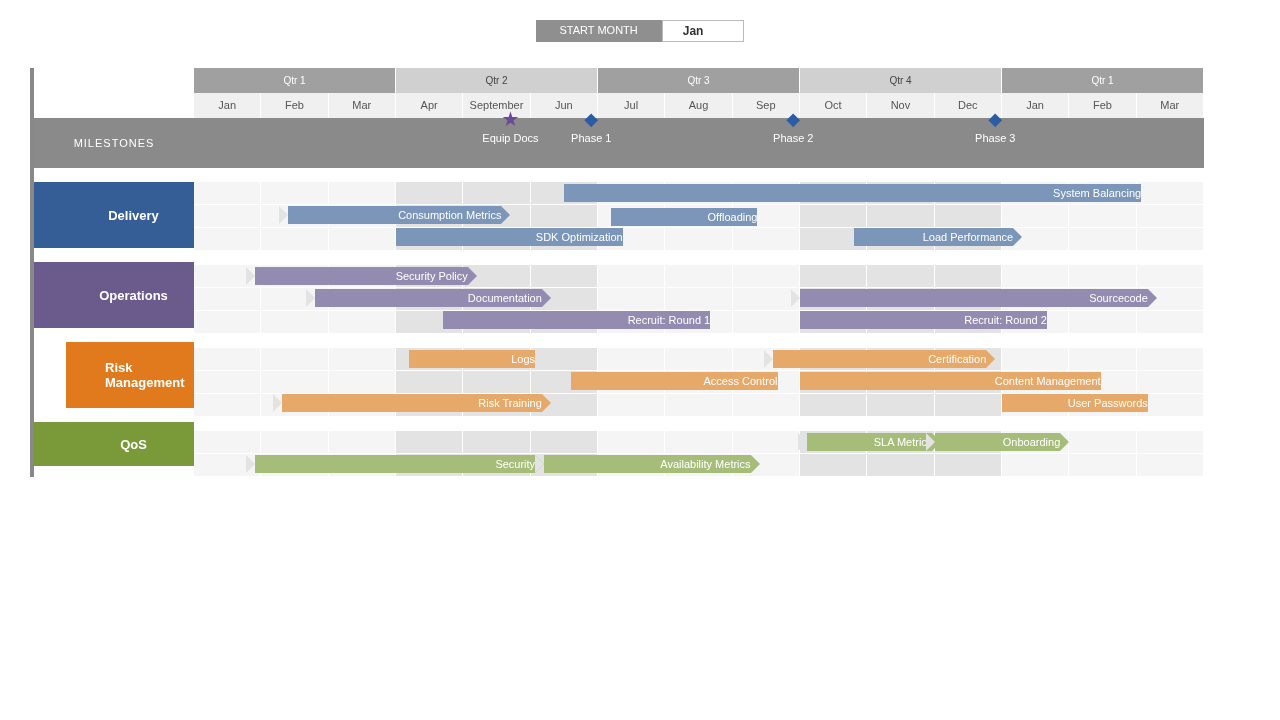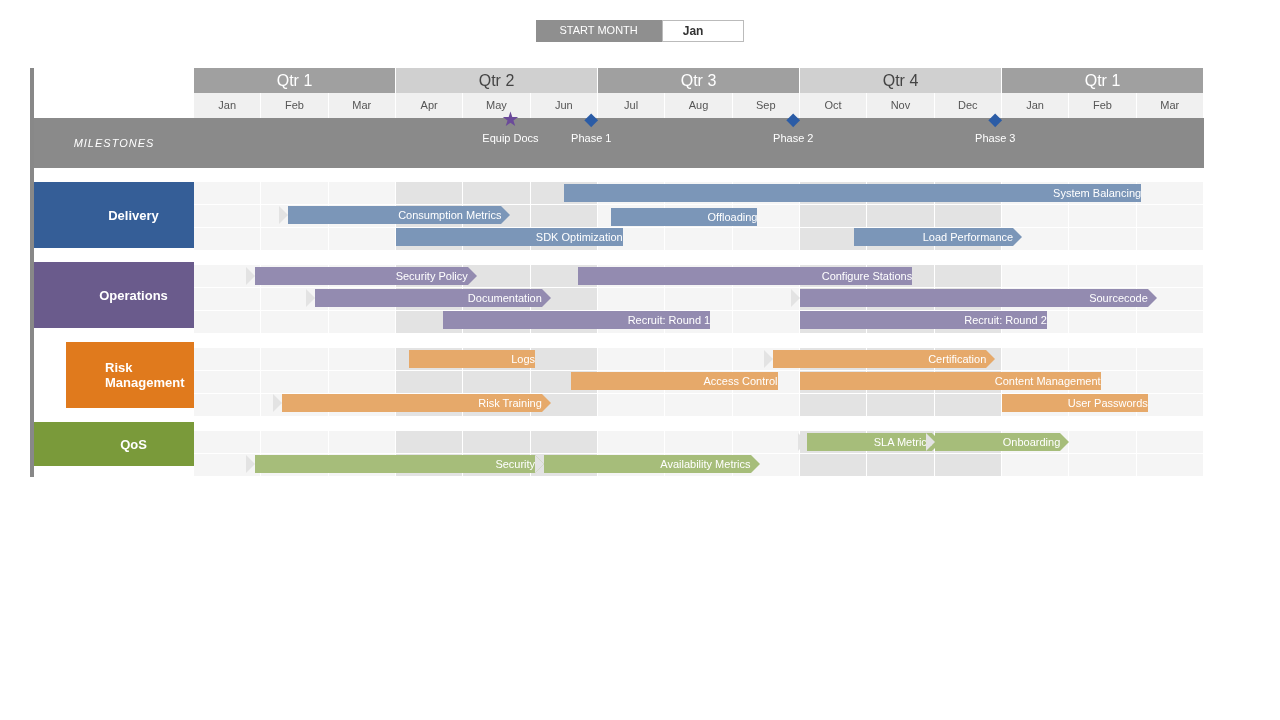--- a/index.html
+++ b/index.html
@@ -55,21 +55,21 @@
   .qtr-row, .mon-row {
     display: flex;
     height: 25px;
     line-height: 25px;
   }
   .qtr {
     flex: 1 1 0;
     text-align: center;
     color: #555;
     border-right: 1px solid #fff;
-    font-size: 16px;
+    font-size: 10px;
   }
   .qtr:nth-child(odd) { background: #a0a0a0; color:#fff;}
   .qtr:nth-child(even){ background: #d0d0d0; color:#444;}
   .mon {
     flex: 1 1 0;
     text-align: center;
     background: #f0f0f0;
     color: #555;
     border-right: 1px solid #fff;
     font-size: 11px;
@@ -82,21 +82,20 @@
     position: relative;
     color: #fff;
   }
   .left-col .milestones-label {
     height: 50px;
     background: #8a8a8a;
     color: #fff;
     display:flex; align-items:center; justify-content:center;
     font-size: 11px;
     letter-spacing: 1px;
-    font-style: italic;
   }
   .left-col .timeline-spacer {
     height: 50px;
   }
 
   .ms {
     position: absolute;
     top: -8px;
     width: 0;
     display:flex;
@@ -222,21 +221,21 @@
             <div class="qtr">Qtr 2</div>
             <div class="qtr">Qtr 3</div>
             <div class="qtr">Qtr 4</div>
             <div class="qtr">Qtr 1</div>
           </div>
         <div class="mon-row" id="mon-row">
             <div class="mon">Jan</div>
             <div class="mon">Feb</div>
             <div class="mon">Mar</div>
             <div class="mon">Apr</div>
-            <div class="mon">May</div>
+            <div class="mon">September</div>
             <div class="mon">Jun</div>
             <div class="mon">Jul</div>
             <div class="mon">Aug</div>
             <div class="mon">Sep</div>
             <div class="mon">Oct</div>
             <div class="mon">Nov</div>
             <div class="mon">Dec</div>
             <div class="mon">Jan</div>
             <div class="mon">Feb</div>
             <div class="mon">Mar</div>
@@ -333,21 +332,20 @@
               <div class="cell"></div>
               <div class="cell"></div>
               <div class="cell shade"></div>
               <div class="cell shade"></div>
               <div class="cell shade"></div>
               <div class="cell"></div>
               <div class="cell"></div>
               <div class="cell"></div>
             </div>
             <div class="bar c-ops" style="left: 60.6px; width: 213.2px; top: 2px;"><span>Security Policy</span></div>
-            <div class="bar c-ops noarrow nostartnotch" style="left: 383.8px; width: 334.4px; top: 2px;"><span>Configure Stations</span></div>
             <div class="row">
               <div class="cell"></div>
               <div class="cell"></div>
               <div class="cell"></div>
               <div class="cell shade"></div>
               <div class="cell shade"></div>
               <div class="cell shade"></div>
               <div class="cell"></div>
               <div class="cell"></div>
               <div class="cell"></div>

